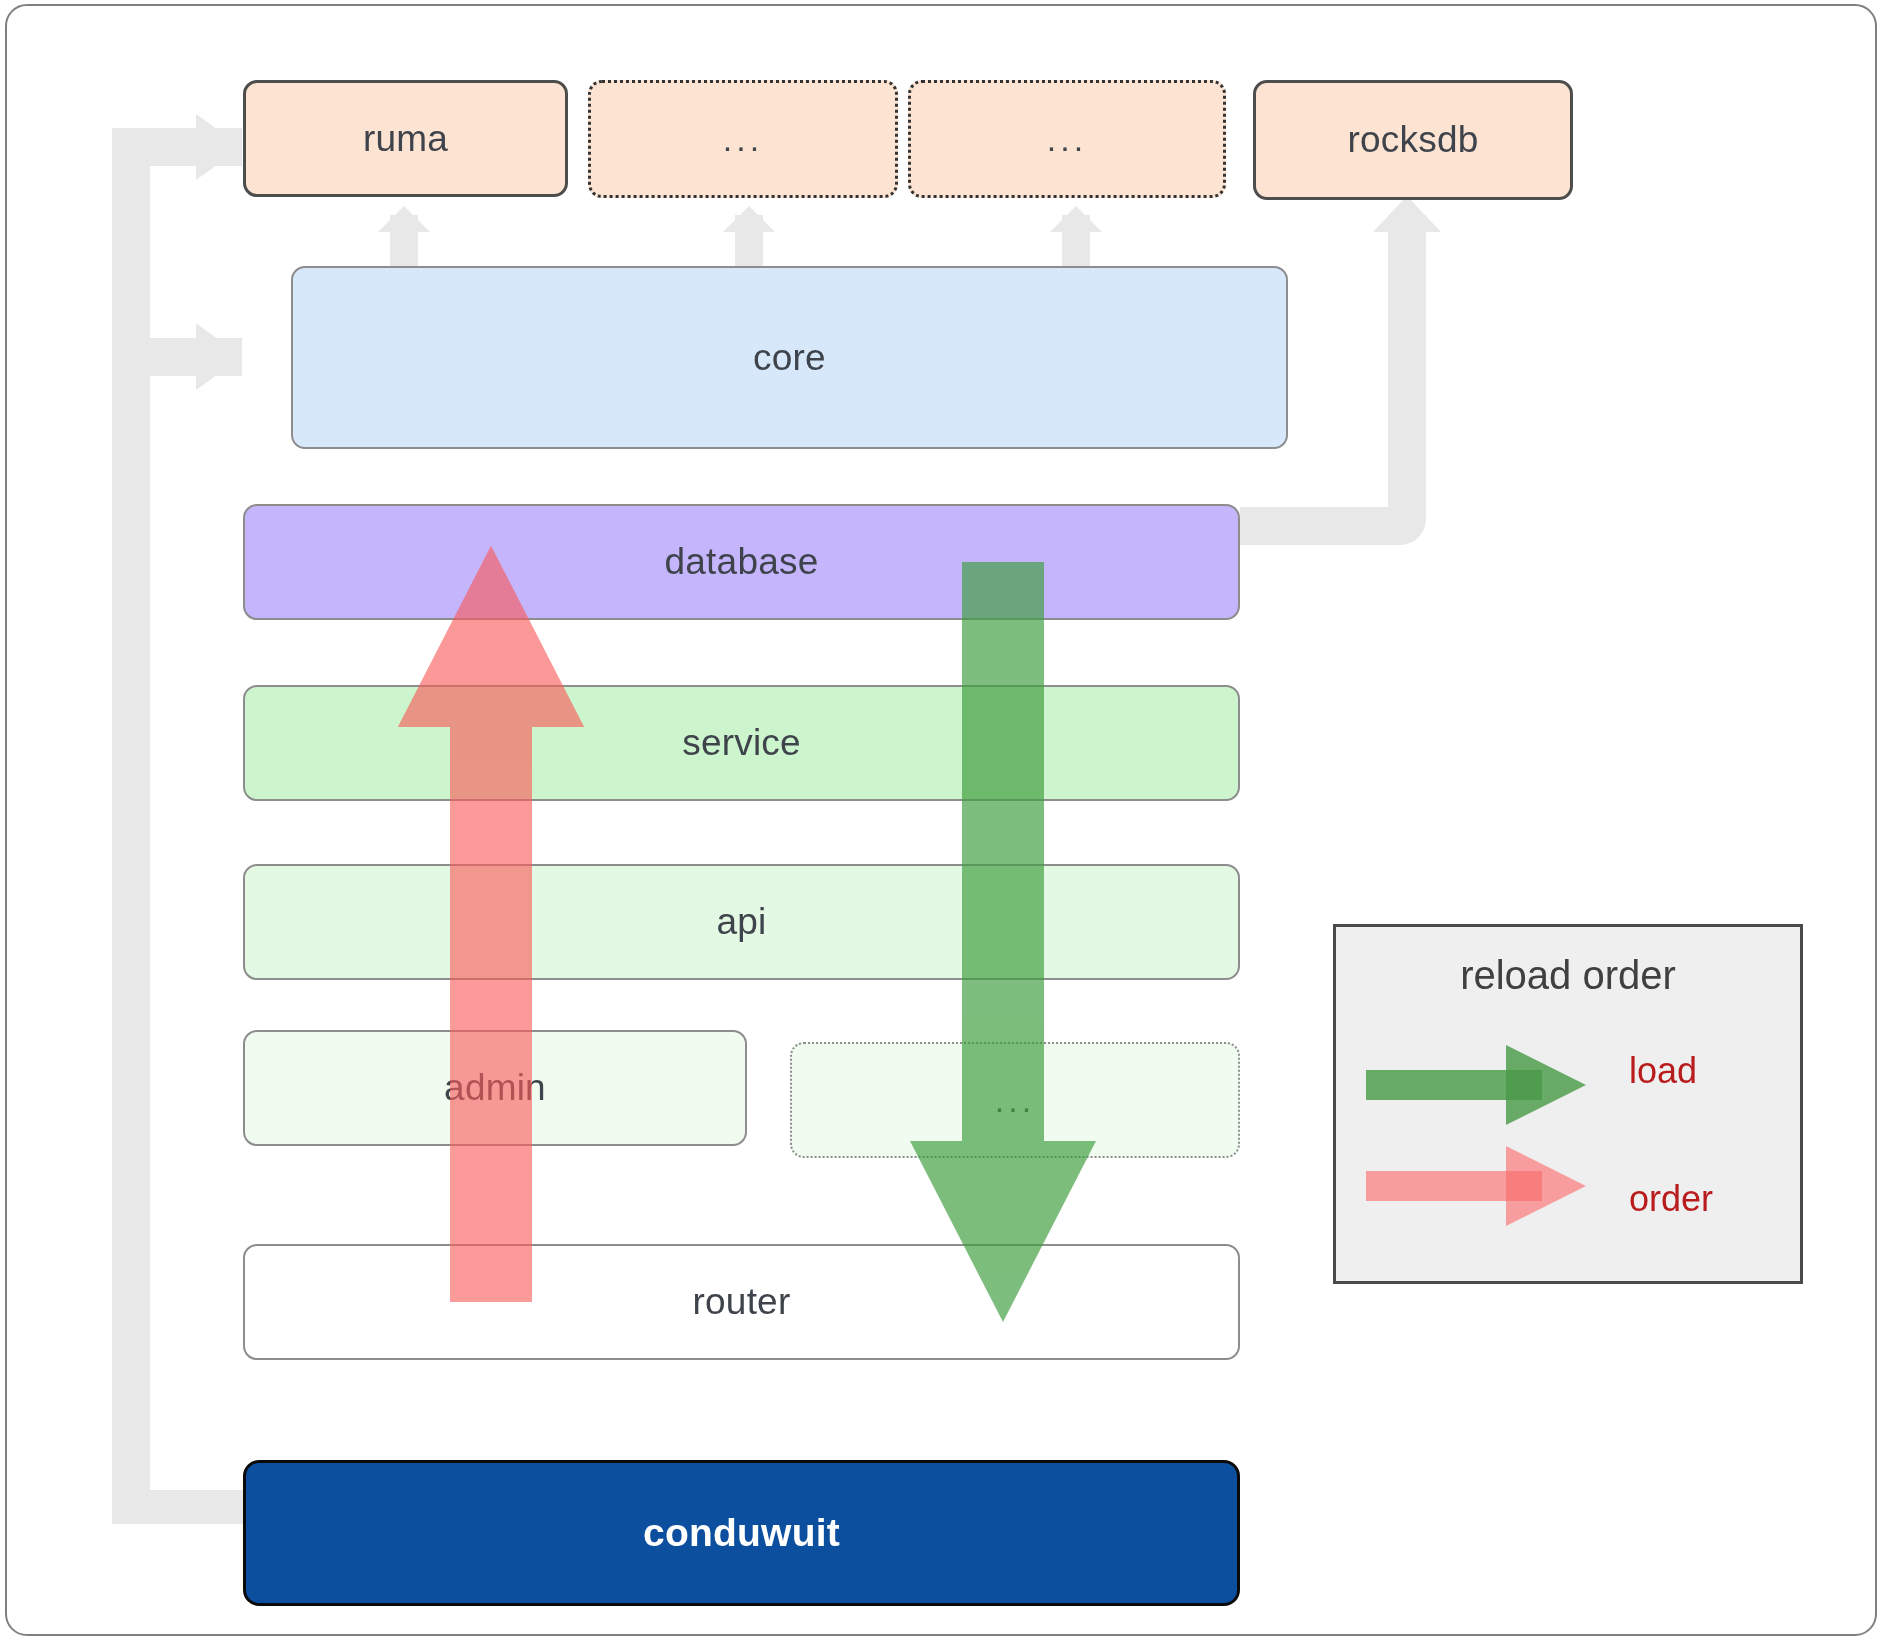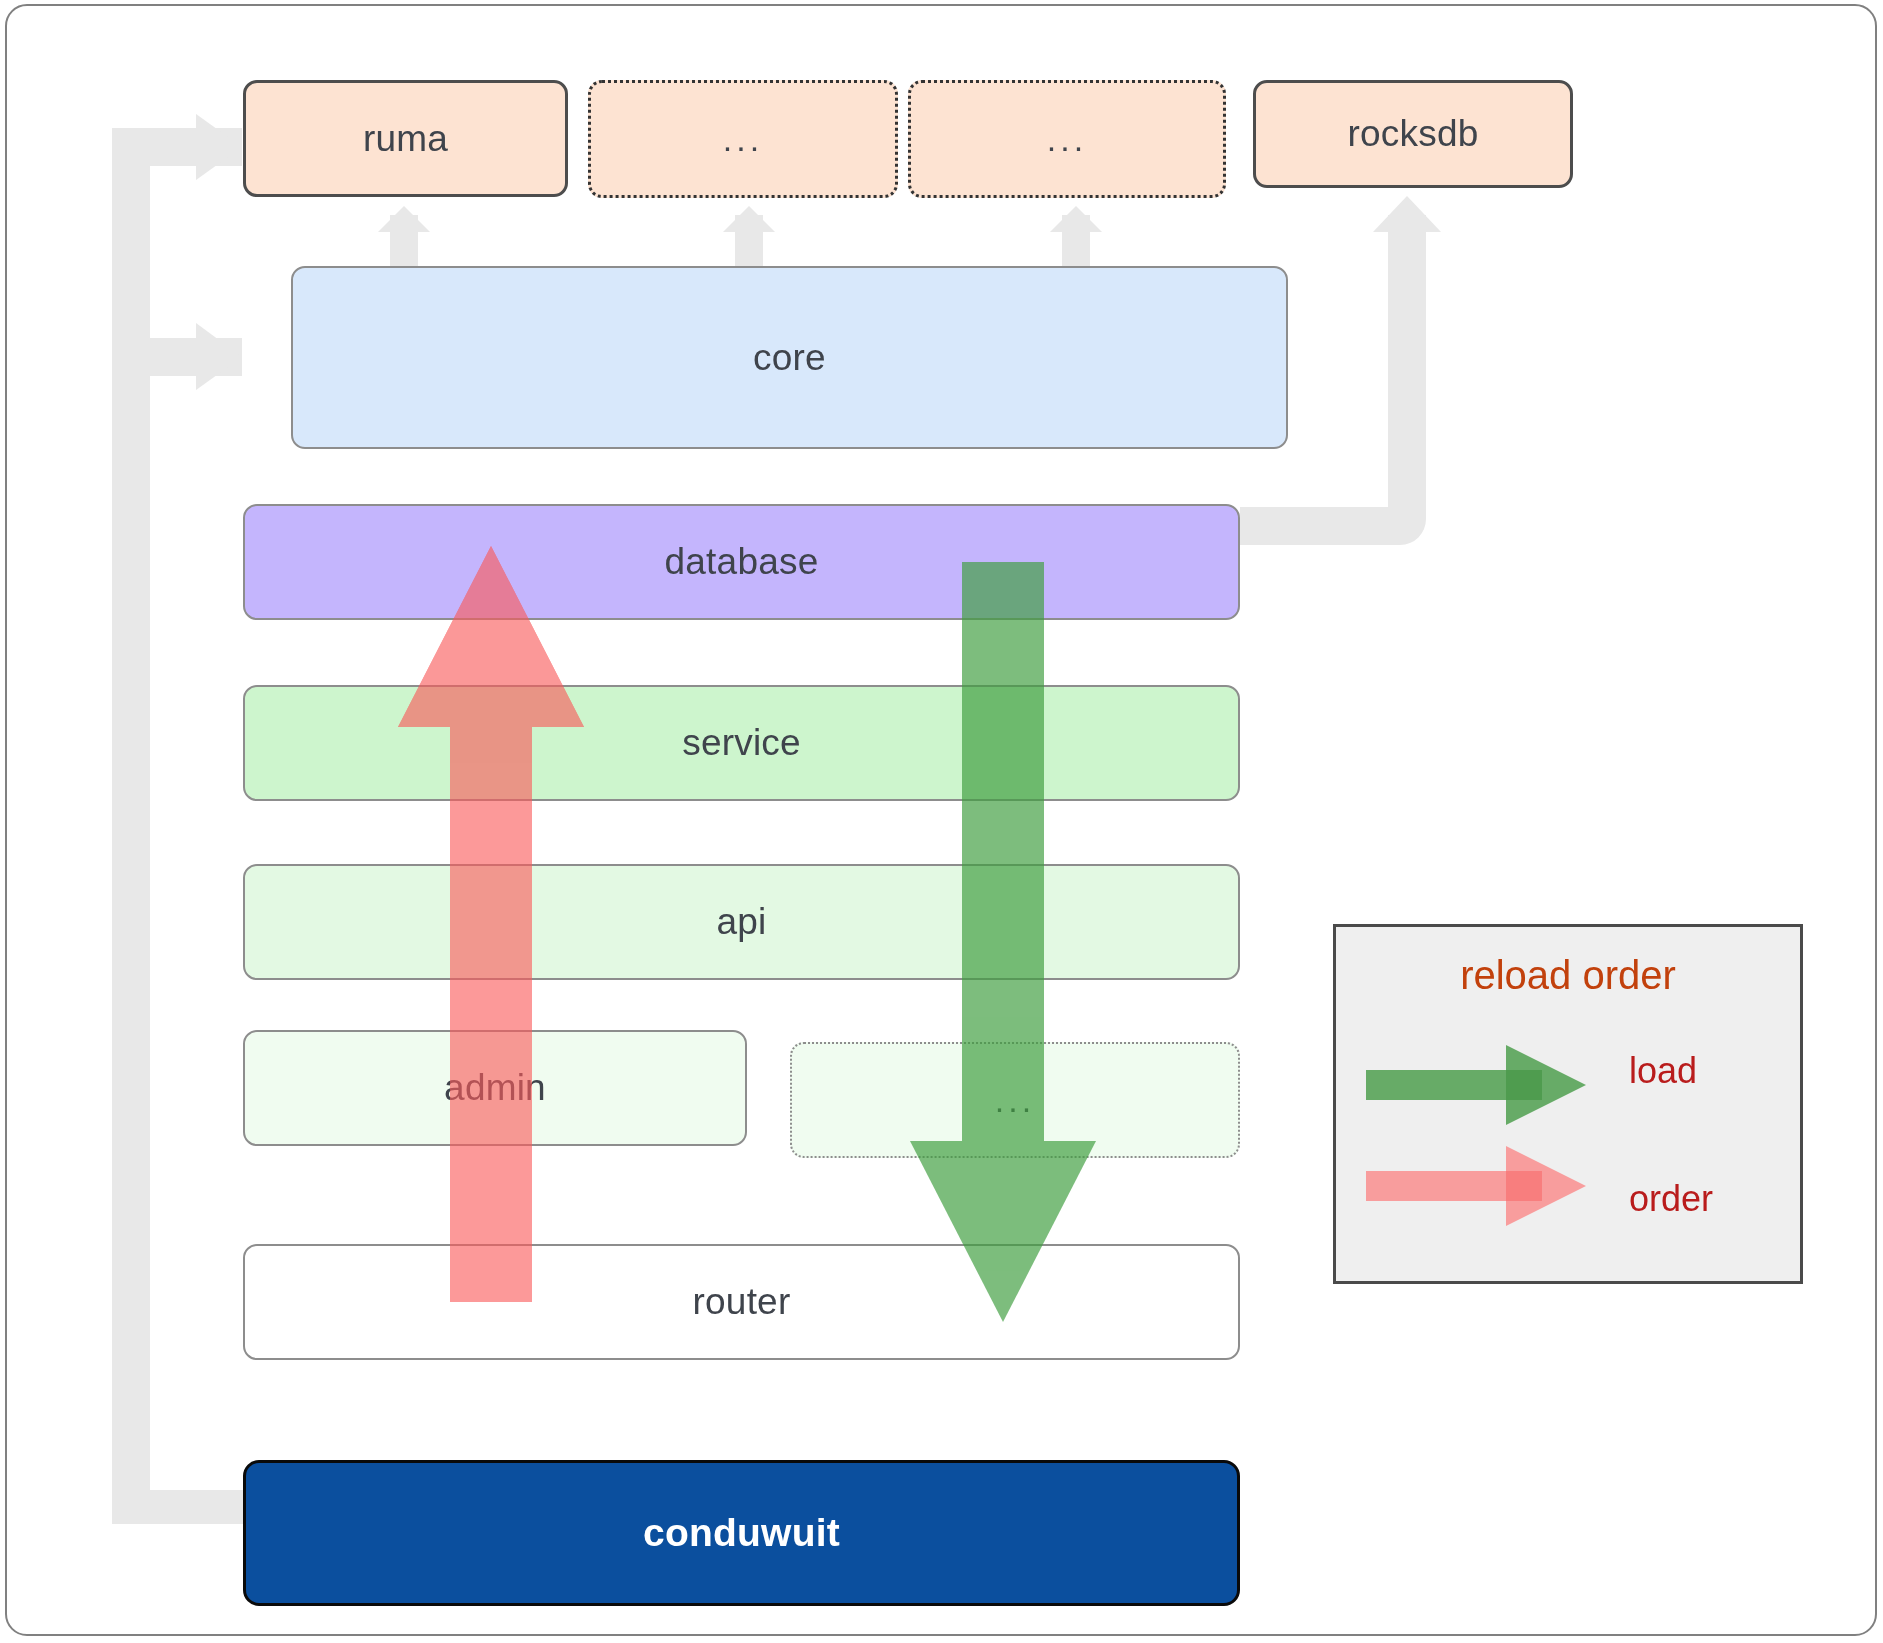--- a/index.html
+++ b/index.html
@@ -64,21 +64,21 @@
     border: 3px solid #4a4a4a;
     box-sizing: border-box;
     z-index: 4;
   }
   #legend-title {
     position: absolute;
     left: 0; top: 26px;
     width: 100%;
     text-align: center;
     font-size: 40px;
-    color: #c2410c;
+    color: #404040;
   }
   .legend-label {
     position: absolute;
     font-size: 36px;
     color: #b91c1c;
   }
   #legend-load-label { left: 293px; top: 123px; }
   #legend-unload-label { left: 293px; top: 251px; }
 </style>
 </head>
@@ -132,21 +132,21 @@
 
   <div class="node solid-dark" style="left:243px; top:80px; width:325px; height:117px; background:#fde3d2;">
     <span>ruma</span>
   </div>
   <div class="node dotted-dark dotsbox" style="left:588px; top:80px; width:310px; height:118px; background:#fde3d2;">
     <span>...</span>
   </div>
   <div class="node dotted-dark dotsbox" style="left:908px; top:80px; width:318px; height:118px; background:#fde3d2;">
     <span>...</span>
   </div>
-  <div class="node solid-dark" style="left:1253px; top:80px; width:320px; height:108px; background:#fde3d2;text-align:center;">
+  <div class="node solid-dark" style="left:1253px; top:80px; width:320px; height:120px; background:#fde3d2;text-align:center;">
     <span>rocksdb</span>
   </div>
 
   <div class="node thin-gray" style="left:243px; top:266px; width:997px; height:183px; background:#d8e8fb;margin-left:48px;">
     <span>core</span>
   </div>
 
   <div class="node thin-gray" style="left:243px; top:504px; width:997px; height:116px; background:#c4b5fd;justify-content:center;">
     <span>database</span>
   </div>

